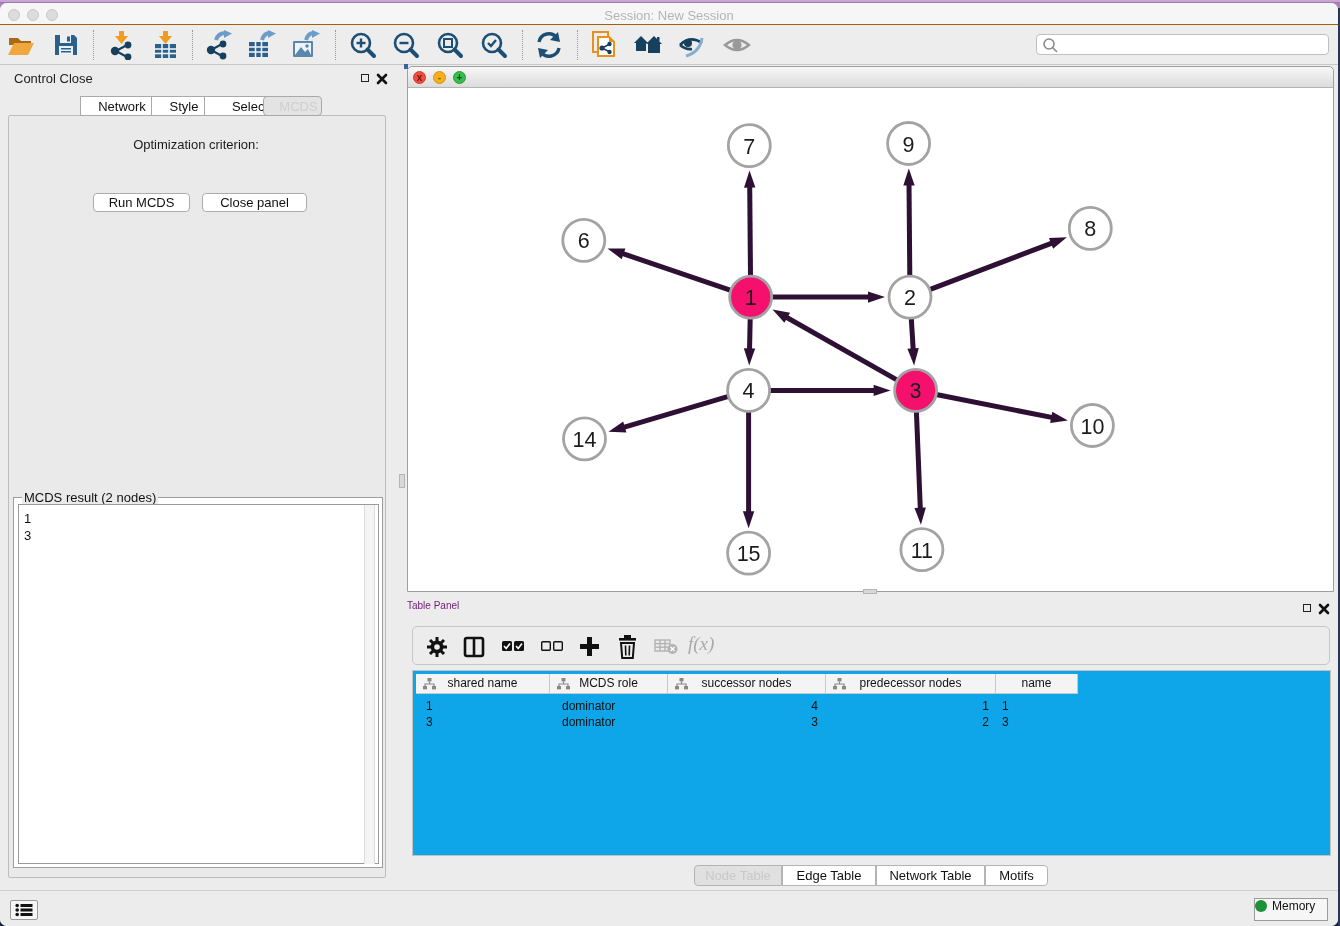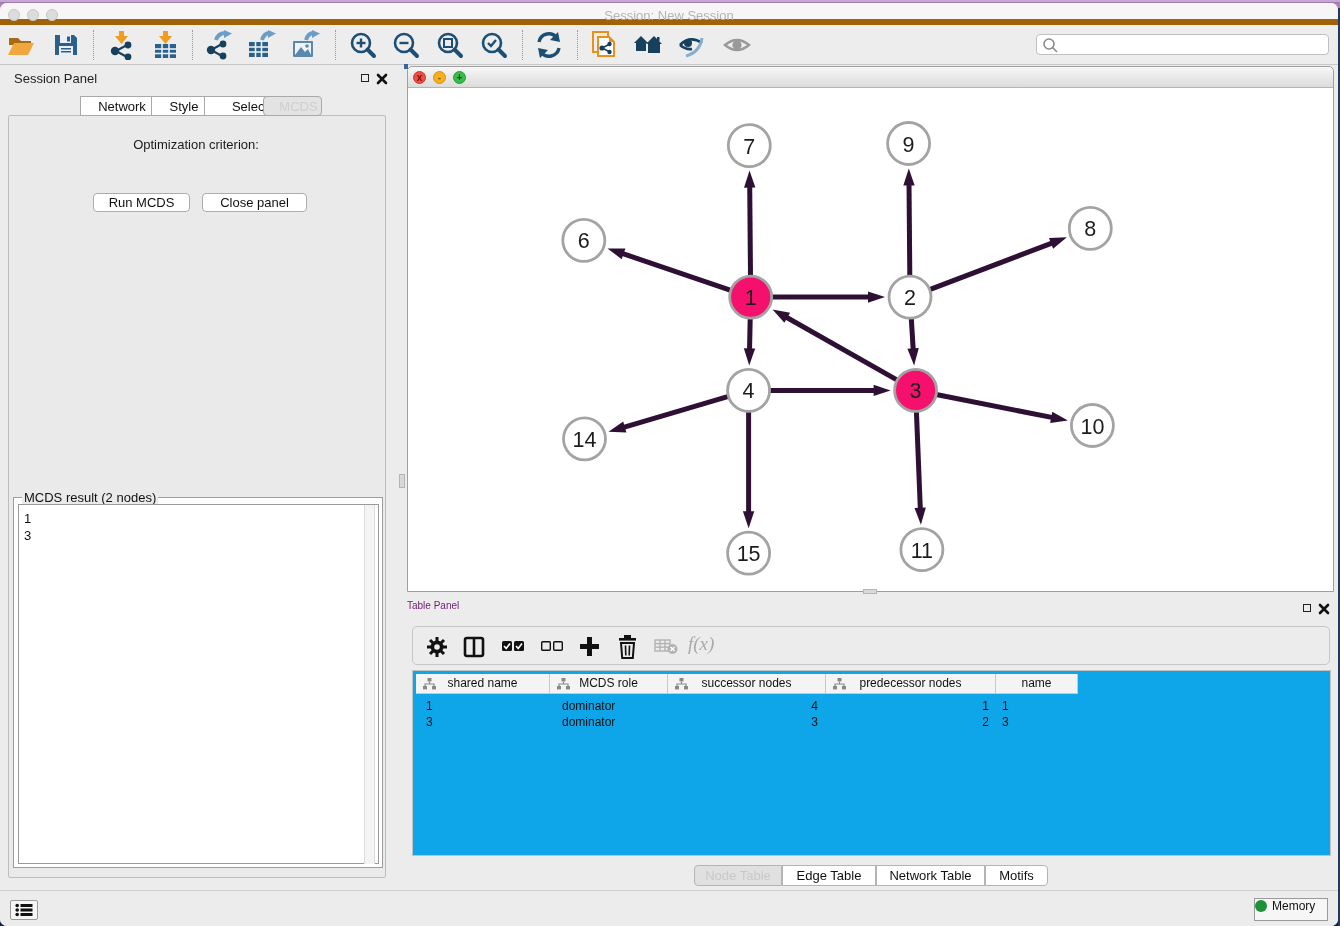--- a/index.html
+++ b/index.html
@@ -1,21 +1,21 @@
 <!DOCTYPE html>
 <html><head>
 <meta charset="utf-8">
 <style>
 * { margin:0; padding:0; box-sizing:border-box; }
 html,body { width:1340px; height:926px; overflow:hidden; }
 body { font-family:"Liberation Sans", sans-serif; background:#12203a; position:relative; }
 .abs { position:absolute; }
 #purple { left:0; top:0; width:1340px; height:26px; background:linear-gradient(#c6a6d2 0 2px,#9f78af 2px 3px,#a983ba 3px); }
 #winbody { left:0; top:3px; width:1338px; height:923px; background:#ececec; border-radius:7px 7px 7px 7px; }
-#titlebar { left:0; top:3px; width:1338px; height:22px; background:#f6f6f6; border-radius:7px 7px 0 0; border-bottom:6px solid #a16207; }
+#titlebar { left:0; top:3px; width:1338px; height:22px; background:#f6f6f6; border-radius:7px 7px 0 0; border-bottom:1px solid #a16207; }
 .tl { position:absolute; top:6px; width:12px; height:12px; border-radius:50%; background:#dcdcdc; border:1px solid #c8c8c8; }
 #title { left:0; top:5px; width:1338px; text-align:center; font-size:13px; color:#b4b4b4; }
 #toolbar { left:0; top:25px; width:1338px; height:40px; background:#ededed; border-bottom:1px solid #c9c9c9; }
 .sep { position:absolute; top:5px; height:30px; width:0; border-left:1px dotted #999; }
 .ticon { position:absolute; top:5px; }
 #searchbox { left:1036px; top:9px; width:293px; height:21px; background:#fff; border:1px solid #c0c0c0; border-radius:4px; }
 
 #cp { left:0; top:66px; width:392px; height:823px; background:#ececec; }
 #cphdr { left:14px; top:5px; font-size:13px; color:#222; }
 #cpbox { left:8px; top:49px; width:378px; height:763px; border:1px solid #bdbdbd; background:#eaeaea; border-radius:2px; }
@@ -178,21 +178,21 @@
       <circle cx="15" cy="15" r="4.6" fill="#999"></circle>
     </svg>
   <div class="abs" id="searchbox">
       <svg width="18" height="18" style="position:absolute;left:5px;top:2px;">
         <circle cx="7" cy="7" r="5" fill="none" stroke="#8a8a8a" stroke-width="1.6"></circle>
         <line x1="10.5" y1="10.5" x2="15" y2="15" stroke="#8a8a8a" stroke-width="1.6"></line>
       </svg>
     </div>
 </div>
 <div class="abs" id="cp">
-  <div class="abs" id="cphdr">Session Panel</div>
+  <div class="abs" id="cphdr">Control Close</div>
   <div class="abs" style="left:361px;top:8px;width:8px;height:8px;border:1.6px solid #222;"></div>
   <svg class="abs" style="left:376px;top:7px;" width="12" height="12">
       <path d="M2 2 L10 10 M10 2 L2 10" stroke="#111" stroke-width="2.6" stroke-linecap="round"></path>
     </svg>
   <div class="abs" id="cpbox"></div>
   <div class="tab" style="left:80px; width:72px;">Network</div>
   <div class="tab" style="left:151px; width:54px;">Style</div>
   <div class="tab" style="left:204px; width:80px;">Select</div>
   <div class="tab" style="left:263px; width:59px; background:#e3e3e3; color:#cfcfcf; border-radius:4px;">MCDS</div>
   <div class="abs" style="left:0; top:71px; width:392px; text-align:center; font-size:13px; color:#1a1a1a;">Optimization criterion:</div>

